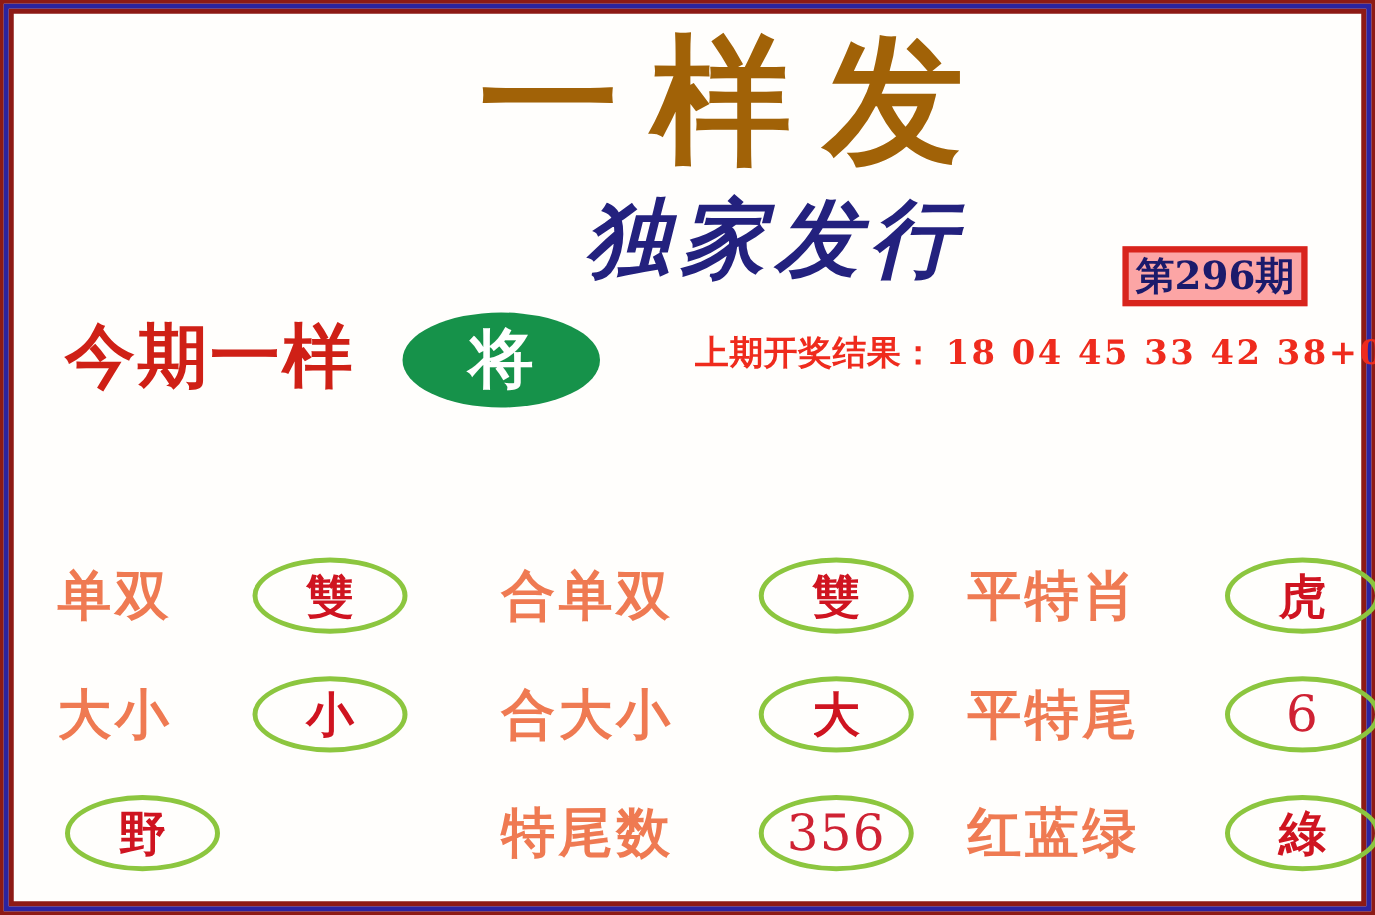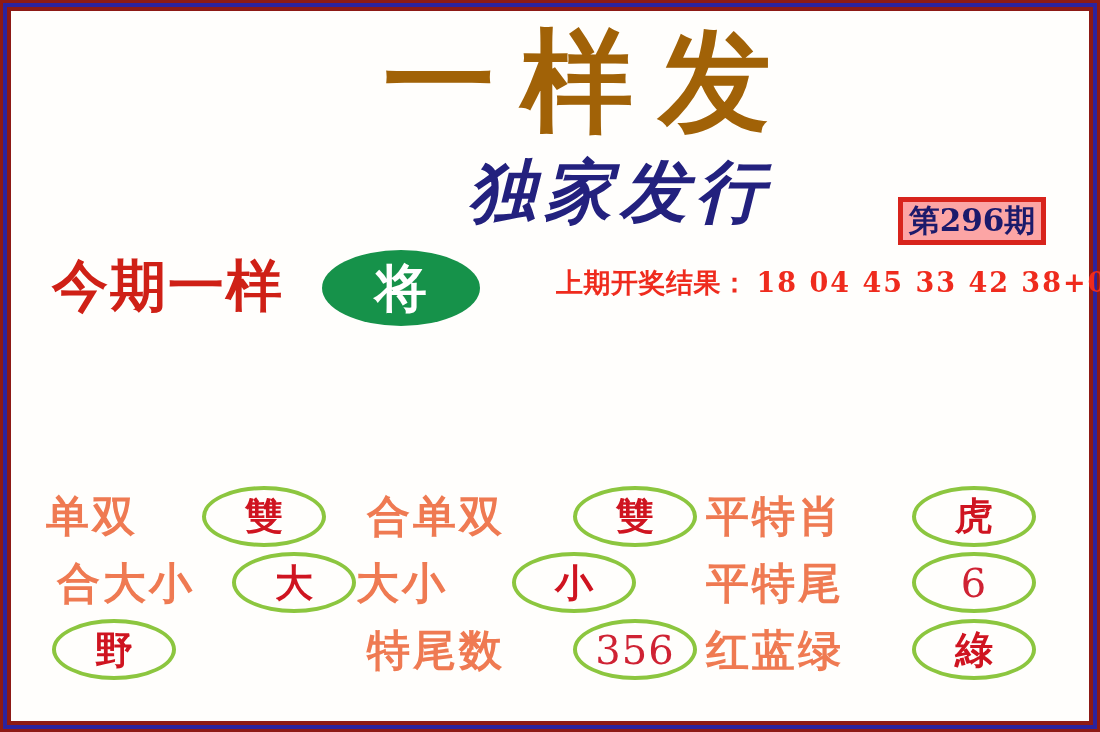--- a/index.html
+++ b/index.html
@@ -146,26 +146,27 @@
   }
   .result-line .nums {
     letter-spacing: 2px;
     margin-left: 8px;
   }
 
   
   .grid {
     position: absolute;
     left: 46px;
-    top: 483px;
+    top: 446px;
     width: 1012px;
     height: 200px;
     display: grid;
     grid-template-columns: 310px 350px 352px;
     grid-template-rows: 1fr 1fr 1fr;
+    gap: 34px;
   }
   .cell {
     display: flex;
     align-items: center;
     justify-content: flex-start;
     position: relative;
   }
   .cell-label {
     font-family: "DejaVu Serif", "Liberation Serif", serif;
     font-size: 43px;
@@ -248,32 +249,32 @@
         <span class="cell-value">雙</span>
       </span>
     </div>
     <div class="cell col-2">
       <span class="cell-label">平特肖</span>
       <span class="cell-oval">
         <span class="cell-value">虎</span>
       </span>
     </div>
 
+    <div class="cell col-0">
+      <span class="cell-label">大小</span>
+      <span class="cell-oval">
+        <span class="cell-value">小</span>
+      </span>
+    </div>
     <div class="cell col-1">
       <span class="cell-label">合大小</span>
       <span class="cell-oval">
         <span class="cell-value">大</span>
       </span>
     </div>
-    <div class="cell col-0">
-      <span class="cell-label">大小</span>
-      <span class="cell-oval">
-        <span class="cell-value">小</span>
-      </span>
-    </div>
     <div class="cell col-2">
       <span class="cell-label">平特尾</span>
       <span class="cell-oval">
         <span class="cell-value numeric">6</span>
       </span>
     </div>
 
     <div class="cell col-0">
       <span class="cell-oval">
         <span class="cell-value">野</span>

